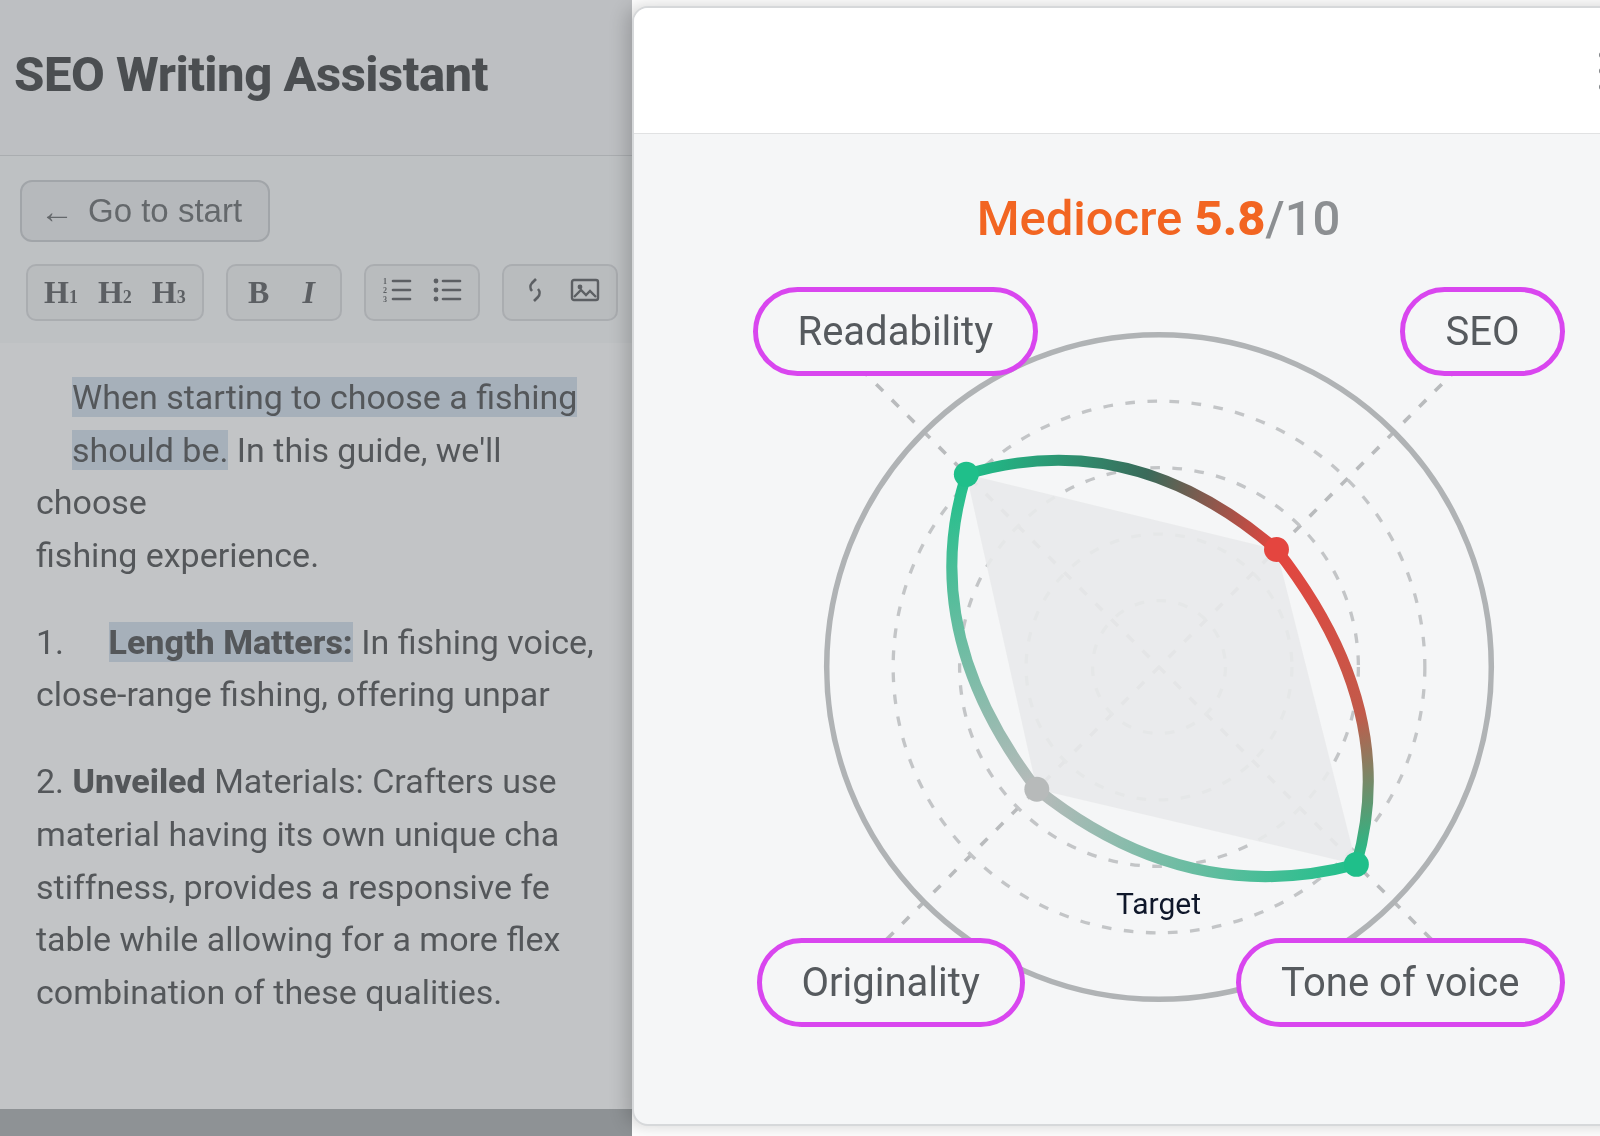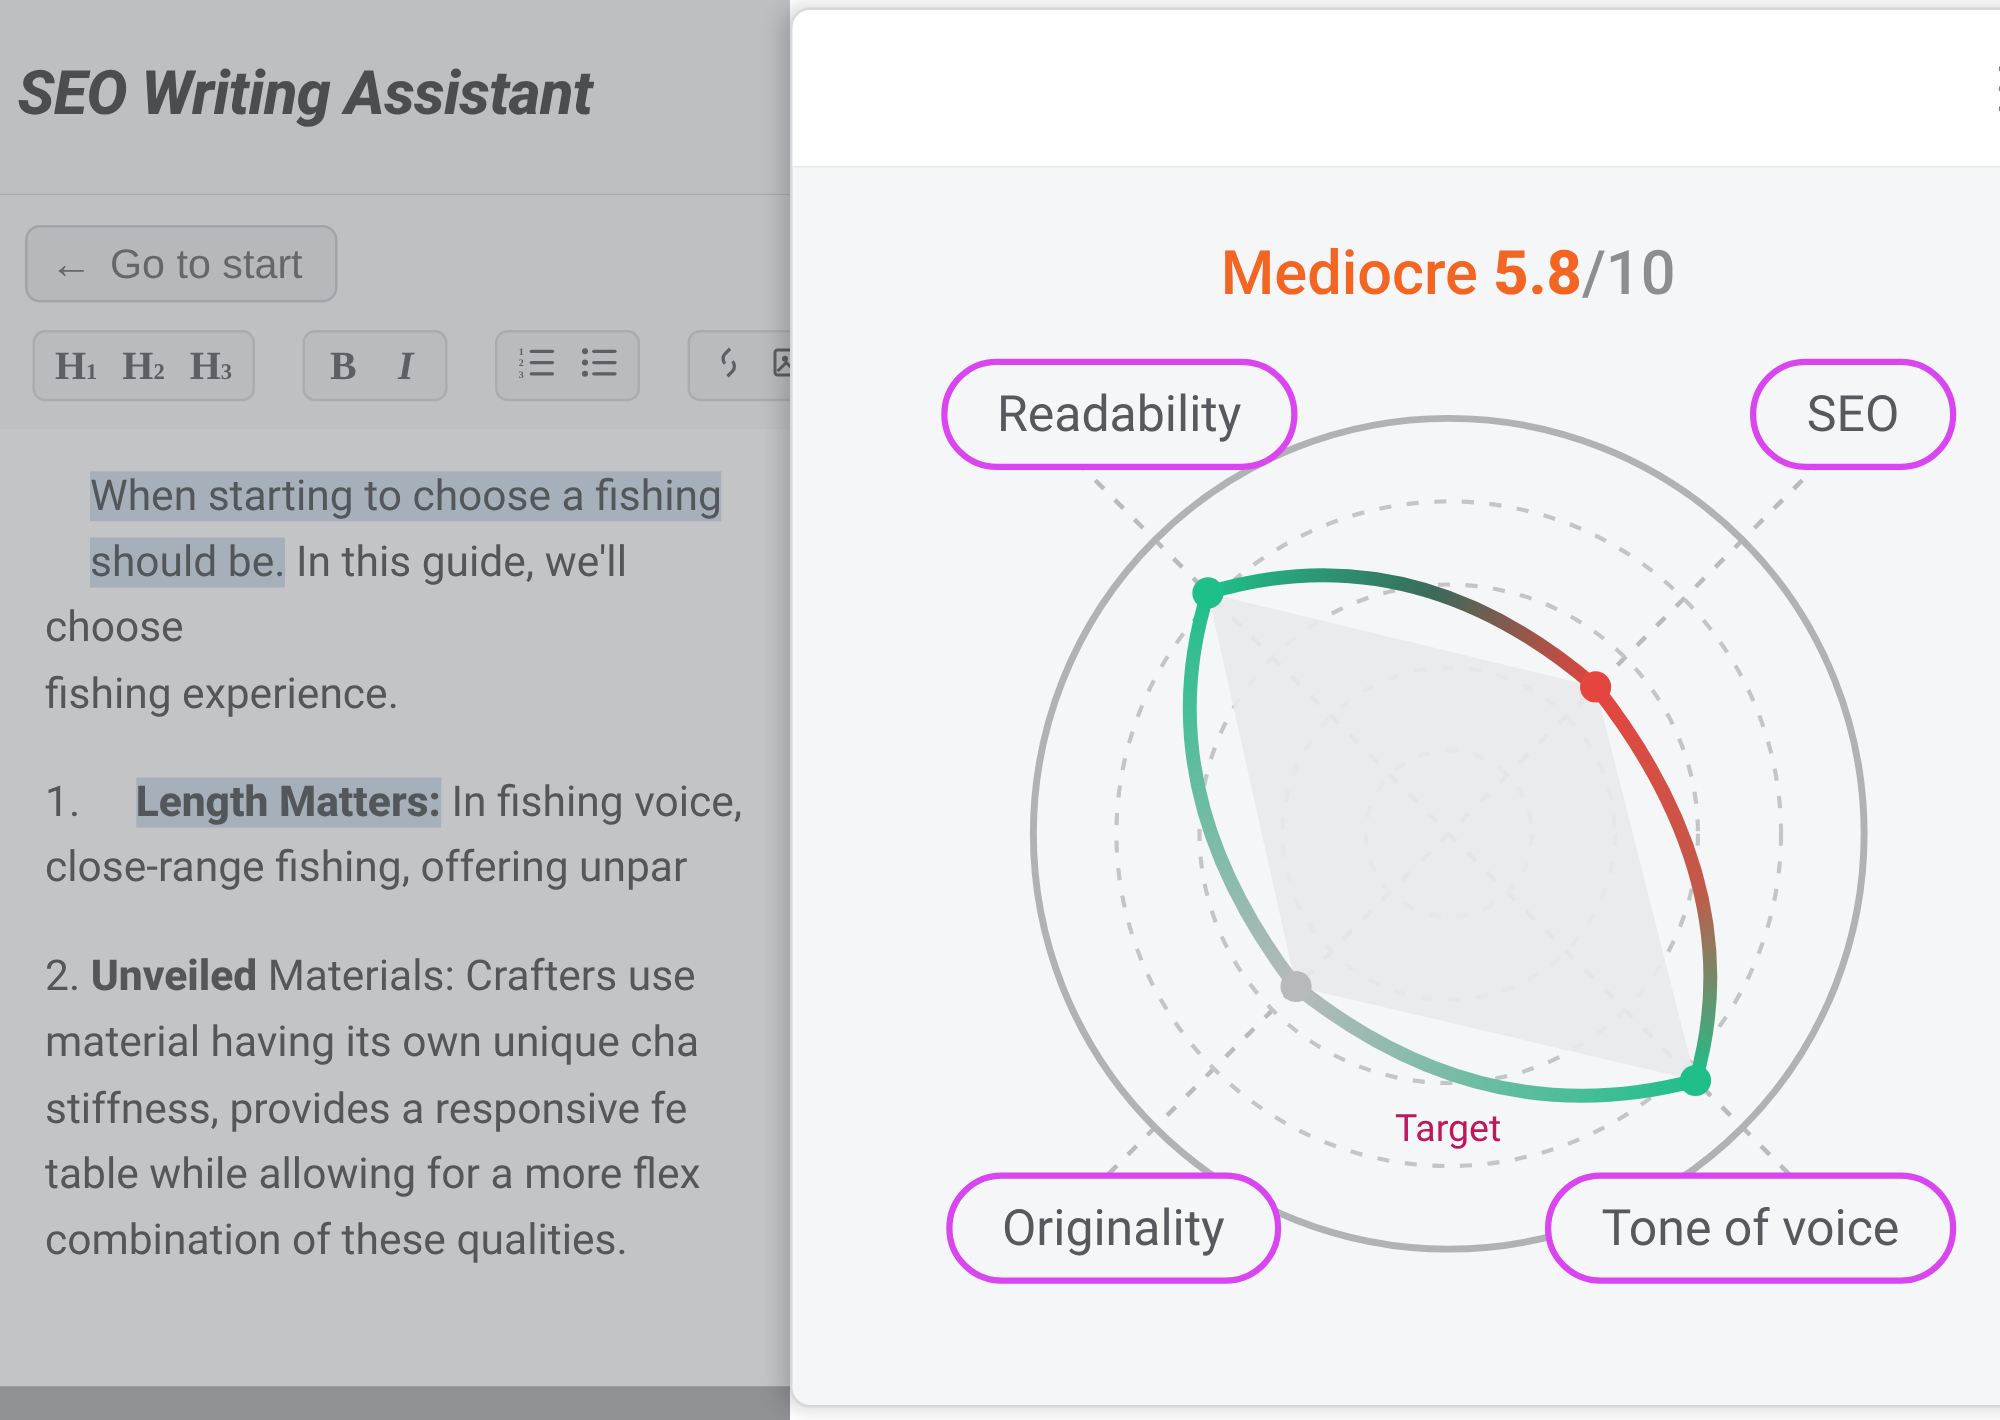--- a/index.html
+++ b/index.html
@@ -27,21 +27,20 @@
   .left-header {
     background: #f3f4f5;
     padding: 46px 14px 52px 14px;
     border-bottom: 1px solid #d0d2d4;
   }
   .left-title {
     font-size: 49px;
     font-weight: 800;
     color: #1a1c1e;
     letter-spacing: -0.5px;
-    font-style: italic;
   }
   .go-start {
     margin: 24px 0 0 20px;
     display: inline-flex;
     align-items: center;
     gap: 14px;
     background: #e7e8ea;
     border: 2px solid #bfc2c5;
     border-radius: 12px;
     padding: 10px 26px 10px 18px;
@@ -49,21 +48,21 @@
     color: #4a4d50;
     cursor: pointer;
   }
   .arrow-left {
     font-size: 34px;
     line-height: 1;
     font-weight: 400;
   }
   .toolbar {
     display: flex;
-    gap: 38px;
+    gap: 22px;
     padding: 22px 26px;
     background: #f6f7f8;
     align-items: center;
   }
   .tool-group {
     display: flex;
     gap: 4px;
     border: 2px solid #cfd1d4;
     border-radius: 10px;
     background: #eceded;
@@ -153,21 +152,21 @@
   }
   .pill.readability { left: 4px; top: 10px; }
   .pill.seo { right: 4px; top: 10px; }
   .pill.originality { left: 8px; bottom: 10px; }
   .pill.tone { right: 4px; bottom: 10px; }
   .target-label {
     position: absolute;
     left: 50%; transform: translateX(-50%);
     bottom: 116px;
     font-size: 30px;
-    color: #be185d;
+    color: #0f172a;
     background: #f5f6f7;
     padding: 0 8px;
   }
   svg.radar {
     position: absolute;
     left: 50%; top: calc(50% + 10px);
     transform: translate(-50%, -50%);
     width: 720px; height: 720px;
   }
 </style>

